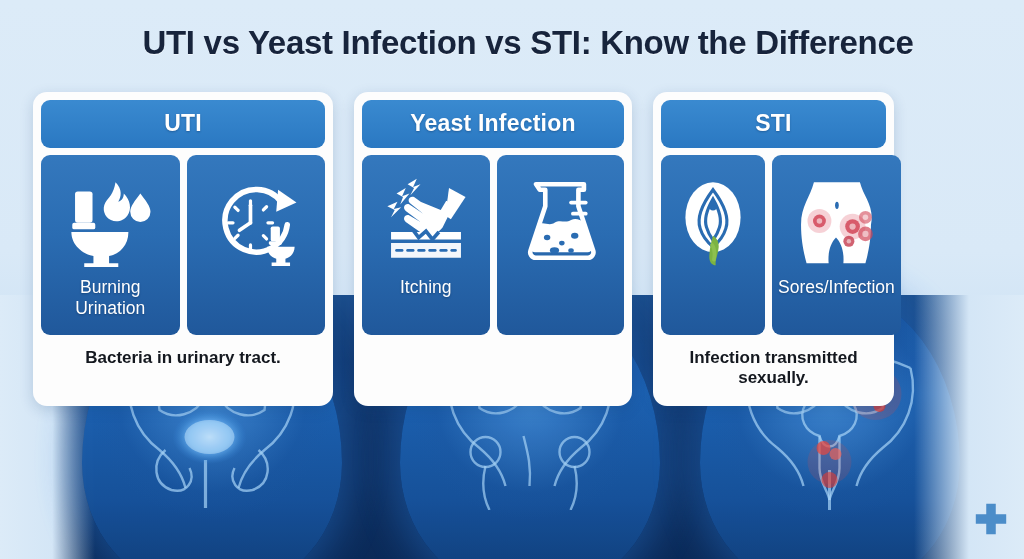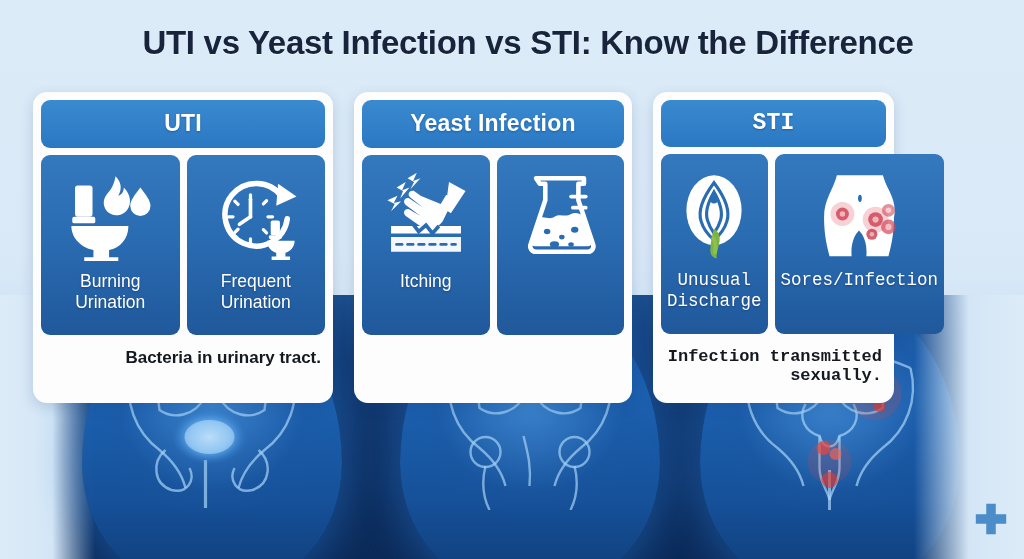--- a/index.html
+++ b/index.html
@@ -65,56 +65,56 @@
   .cards { position:absolute; left:33px; top:92px; width:958px; display:flex; gap:21px; }
   .card {
     background:#fdfdfd;
     border-radius:14px;
     padding:8px;
     box-shadow:0 4px 14px rgba(22,60,110,.18);
     display:flex; flex-direction:column;
   }
   .card.c1 { width:300px; }
   .card.c2 { width:278px; }
-  .card.c3 { width:241px;font-family:Liberation Mono, monospace; }
+  .card.c3 { width:241px; }
 
   .card-header {
     background:linear-gradient(180deg,#3a8ad0 0%,#2a78c2 100%);
     border-radius:9px;
     color:#ffffff;
     font-size:23px; font-weight:bold;
     text-align:center;
     padding:10px 6px 11px;
     letter-spacing:.2px;
     text-shadow:0 1px 2px rgba(10,40,80,.35);
   }
 
   .tiles { display:flex; gap:7px; margin-top:7px; }
   .tile {
     flex:1;
     background:linear-gradient(180deg,#3478bd 0%,#2a6cb2 45%,#20589b 100%);
     border-radius:9px;
-    padding:14px 6px 13px;
+    padding:20px 6px 13px;
     display:flex; flex-direction:column; align-items:center; justify-content:flex-start;
     min-height:180px;
   }
   .tile-icon {
     width:92px; height:92px;
     display:flex; align-items:center; justify-content:center;
     margin-bottom:10px;
   }
   .tile-icon svg { width:100%; height:100%; display:block; }
   .tile-label {
     color:#ffffff; font-size:17.5px; line-height:1.18;
     text-align:center; font-weight:normal;
     text-shadow:0 1px 2px rgba(8,35,70,.4);
   }
 
   .card-caption {
-    text-align:right;
+    text-align:center;
     font-size:17px; font-weight:bold;
     color:#14181f;
     padding:13px 4px 10px;
   }
 
   
   .plus-icon {
     position:absolute; left:972px; top:500px;
     width:38px; height:38px;
   }
@@ -246,21 +246,20 @@
                 <path d="M44 52 L44 33"></path>
                   <path d="M44 52 L32 60"></path>
               </g>
               <g fill="#ffffff">
                 <rect x="66" y="56" width="10" height="16" rx="2"></rect>
                 <rect x="64" y="72" width="14" height="4" rx="1.5"></rect>
                 <path d="M62 78 h30 c0 7 -5 12 -10 13 l0 4 h5 v4 H67 v-4 h5 l0 -4 c-5 -1 -10 -6 -10 -13 Z"></path>
               </g>
             </svg>
           </div>
-          <div class="tile-label">Frequent Urination</div>
         </div>
       </div>
       <div class="card-caption">Bacteria in urinary tract.</div>
     </div>
 
     <div class="card c2">
       <div class="card-header">Yeast Infection</div>
       <div class="tiles">
 
         <div class="tile">
@@ -321,21 +320,20 @@
               <ellipse cx="50" cy="46" rx="30" ry="38" fill="#ffffff"></ellipse>
               <g fill="none" stroke="#2a6cb2" stroke-width="3.4" stroke-linecap="round">
                 <path d="M50 16 C38 32 32 46 36 58 C39 68 45 74 50 78 C55 74 61 68 64 58 C68 46 62 32 50 16 Z"></path>
                 <path d="M50 26 C43 38 40 48 43 57 C45 64 48 68 50 71 C52 68 55 64 57 57 C60 48 57 38 50 26 Z"></path>
                 <circle cx="50" cy="34" r="3" fill="#2a6cb2"></circle>
               </g>
               <path d="M50 66 c4 2 7 7 6 14 c-1 8 -4 13 -3 18 c-4 0 -7 -3 -7 -9 c0 -8 2 -16 4 -23 Z" fill="#7cb342"></path>
               <path d="M49 76 c3 4 3 10 2 16" fill="none" stroke="#8dc04f" stroke-width="4" stroke-linecap="round"></path>
             </svg>
           </div>
-          <div class="tile-label">Unusual Discharge</div>
         </div>
 
         <div class="tile">
           <div class="tile-icon">
             <svg viewBox="0 0 100 100" xmlns="http://www.w3.org/2000/svg">
               <path d="M26 8 C22 24 12 34 12 54 C12 74 16 88 18 96 h24 c-1 -12 2 -22 8 -28 c6 6 9 16 8 28 h24 c2 -8 6 -22 6 -42 C92 34 80 24 76 8 Z" fill="#ffffff"></path>
               <ellipse cx="51" cy="33" rx="2" ry="4" fill="#2a6cb2"></ellipse>
               <g>
                 <circle cx="32" cy="50" r="13" fill="#e05a6a" opacity=".28"></circle>
                 <circle cx="32" cy="50" r="7" fill="#d24758" opacity=".85"></circle>

